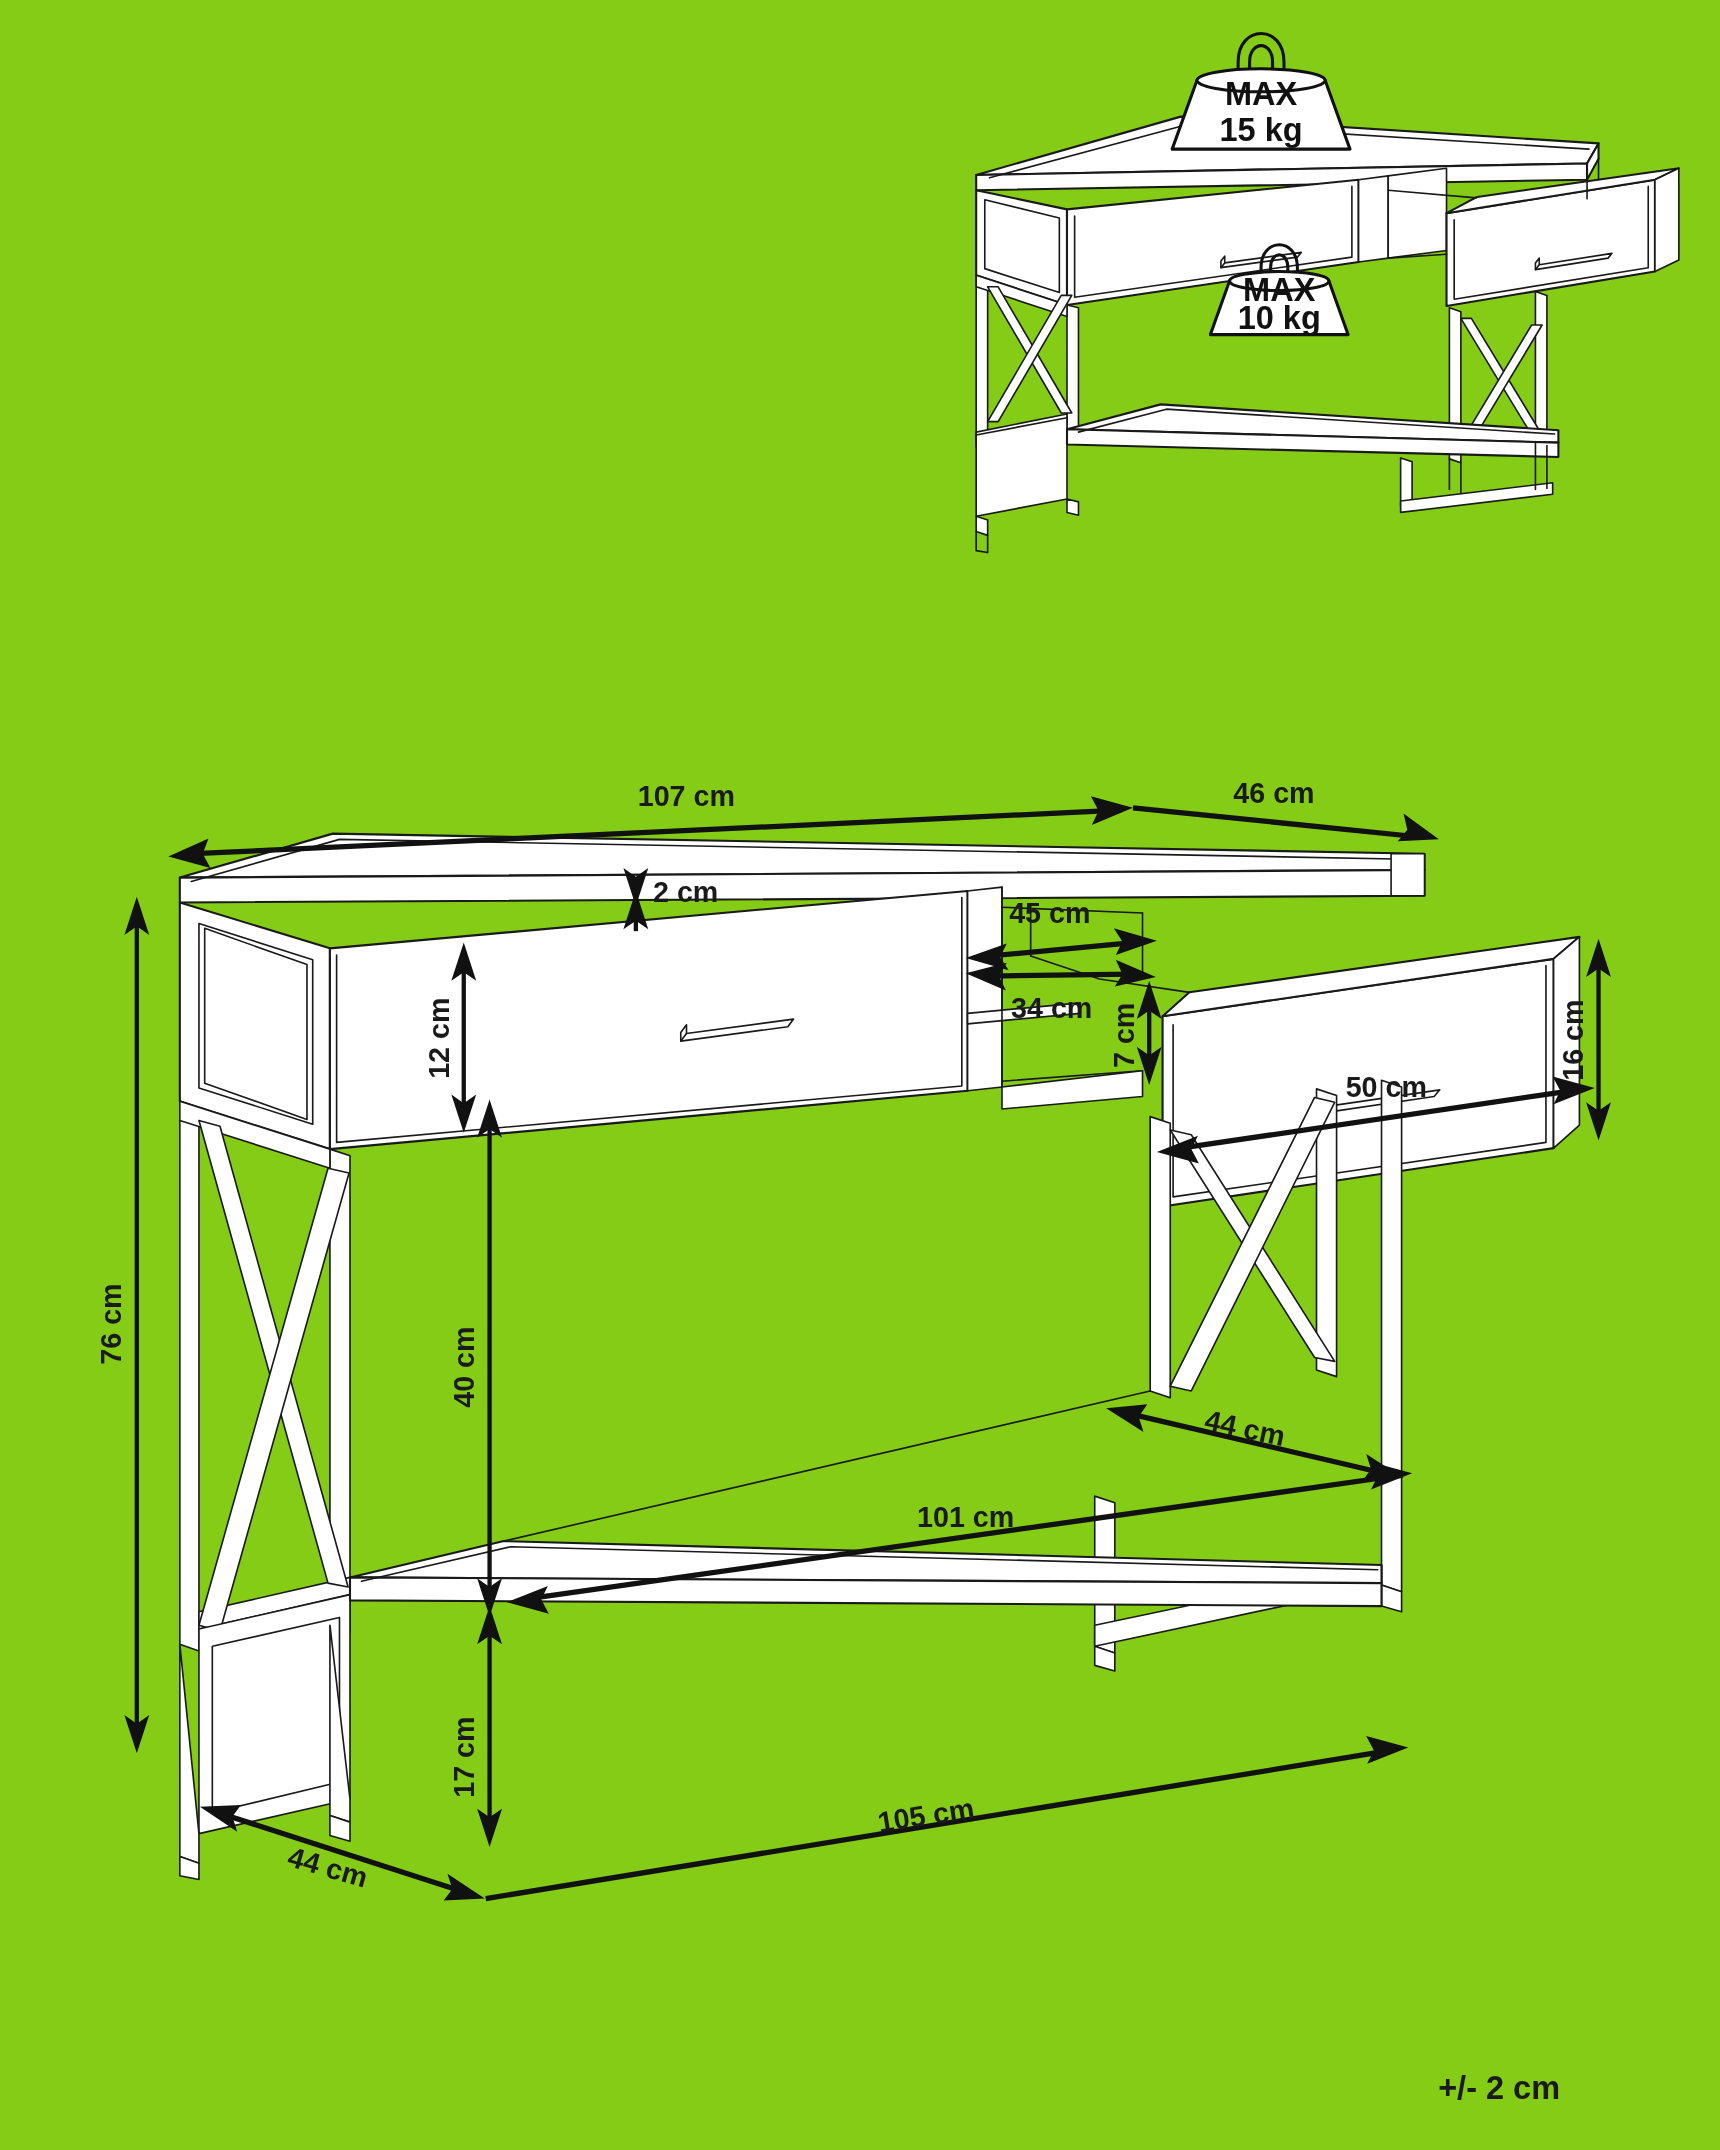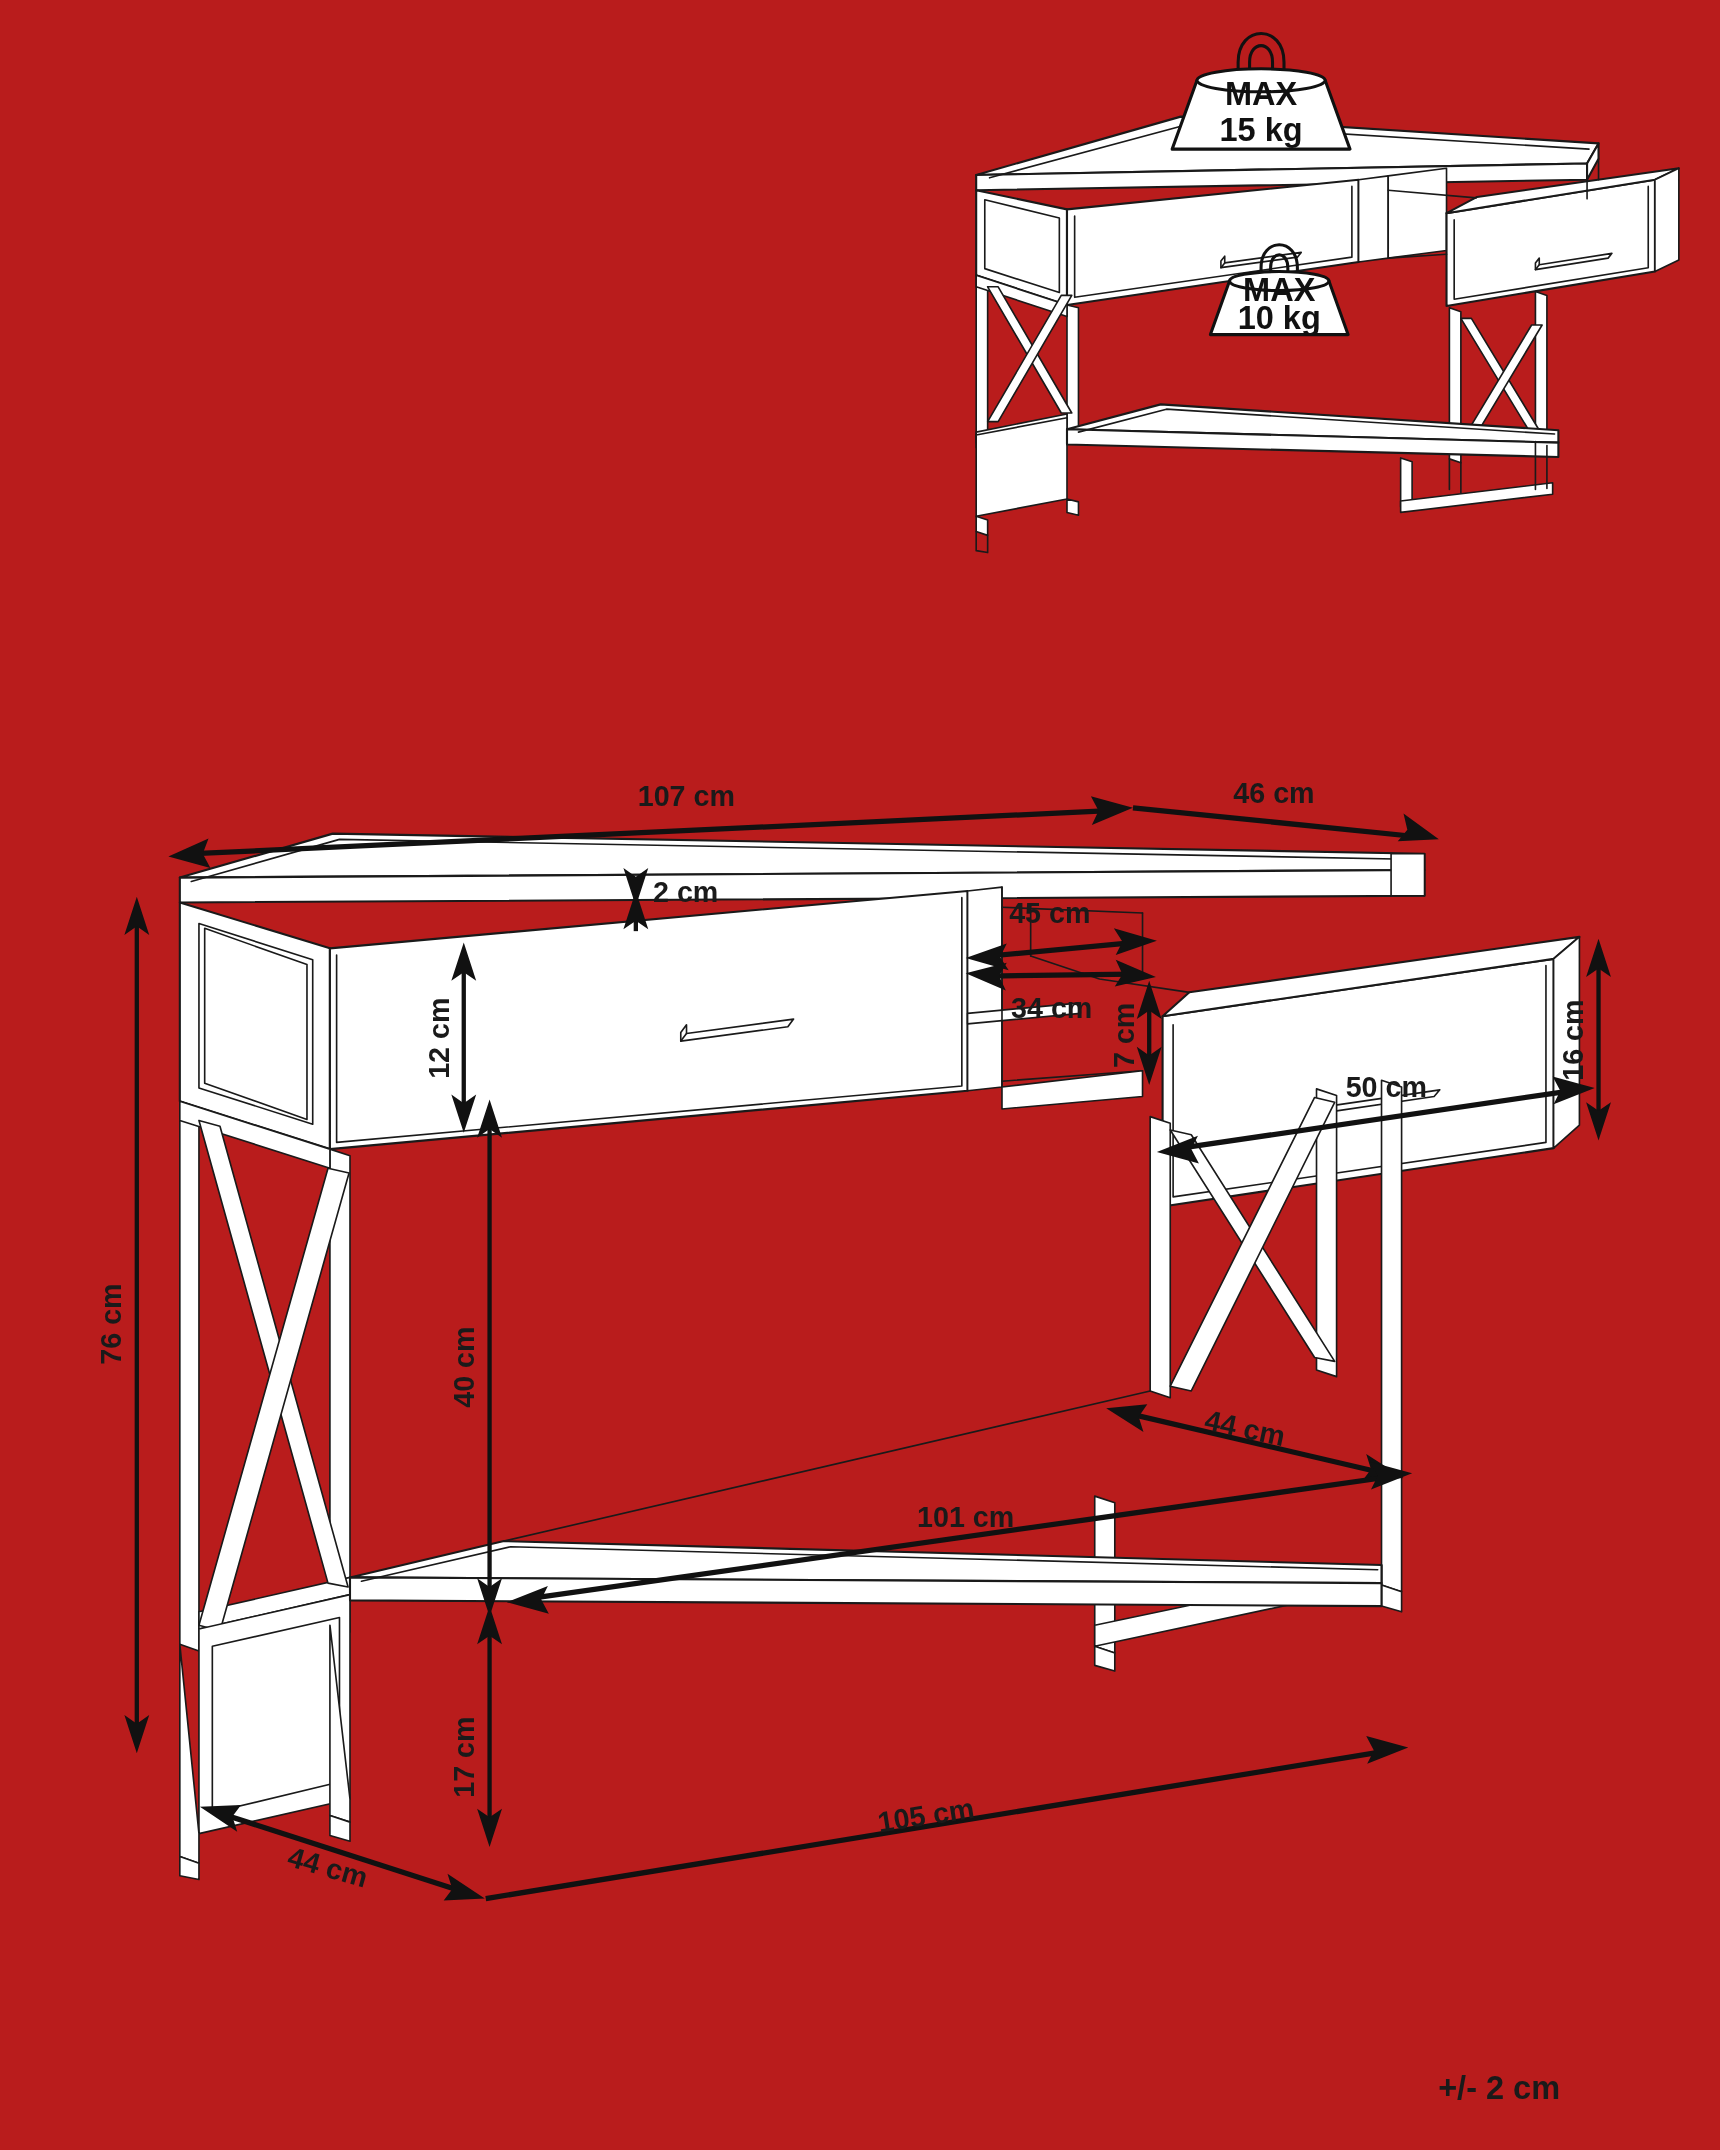--- a/index.html
+++ b/index.html
@@ -4,21 +4,21 @@
 <title>Desk Dimension Diagram</title>
 <style>
   html,body{margin:0;padding:0;background:#ffffff;}
   body{
     width:1721px;height:2151px;
     font-family:"Liberation Sans", sans-serif;
     color:#000;
     overflow:hidden;
     position:relative;
   }
-  .sheet{position:absolute;inset:0;background:#b91c1c;}
+  .sheet{position:absolute;inset:0;background:#84cc16;}
   svg{display:block;}
   .stage{position:absolute;left:0;top:0;width:1721px;height:2151px;}
 
   
   .dim-text{
     font-family:"Liberation Sans", sans-serif;
     font-weight:bold;
     fill:#1a1a1a;
     font-size:30px;
     letter-spacing:0px;

